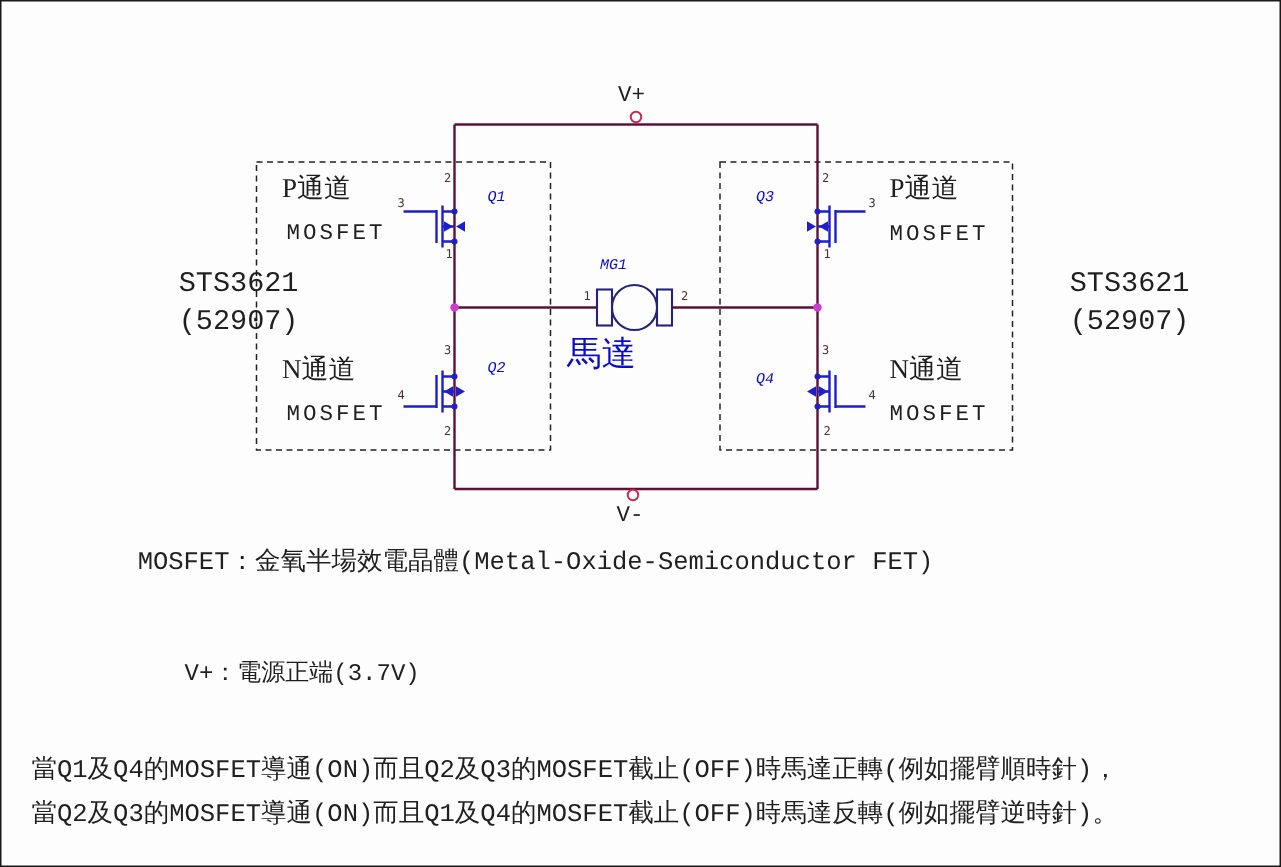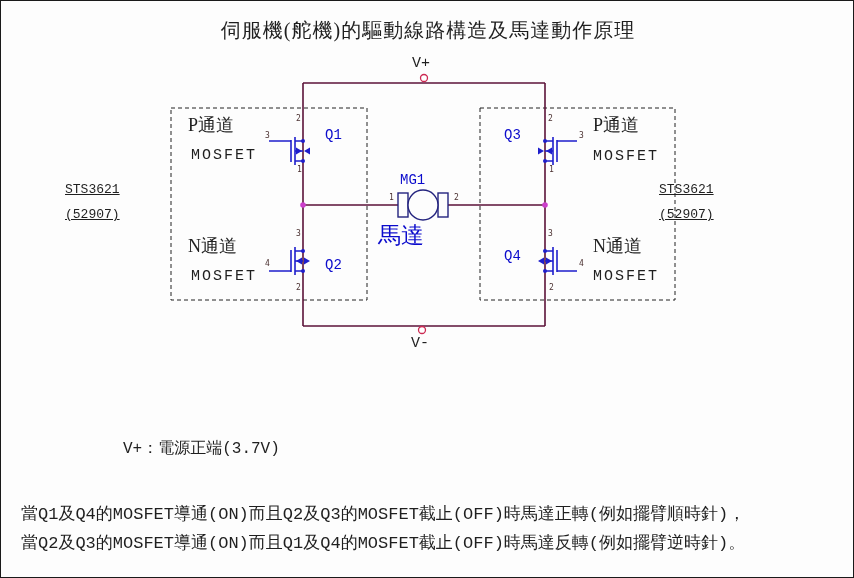--- a/index.html
+++ b/index.html
@@ -6,42 +6,41 @@
   .page{
     position:relative;width:854px;height:578px;background:#fdfdfd;
     border:1px solid #1a1a1a;box-sizing:border-box;overflow:hidden;
     font-family:"Liberation Serif","DejaVu Serif",serif;color:var(--text,#1f1f1f);
   }
   .abs{position:absolute;white-space:nowrap;}
   .title{left:0;top:16px;width:854px;text-align:center;font-size:20px;letter-spacing:1px;}
   .mono{font-family:"Liberation Mono","DejaVu Sans Mono",monospace;}
   .cjk17{font-size:18px;}
   .typelab{font-size:15px;letter-spacing:2px;}
-  .ic-label{width:134px;text-align:left;font-size:13px;line-height:25px;text-decoration:underline;}
-  .qlab{font-size:14px;color:var(--label-blue,#0b0bcc);}
+  .ic-label{width:134px;text-align:right;font-size:19px;line-height:25px;}
+  .qlab{font-size:10px;color:var(--label-blue,#0b0bcc);font-style:italic;}
   .blue{color:var(--label-blue,#0b0bcc);}
   .pin{font-size:8px;color:#4a3030;font-family:"DejaVu Sans Mono",monospace;}
   .vterm{font-size:15px;}
   .notes{left:0;top:362px;width:712px;text-align:center;font-size:17px;line-height:26px;white-space:nowrap;}
   .vdef{font-size:16px;}
   .oper{left:20px;top:499px;width:840px;font-size:17px;line-height:29px;white-space:nowrap;}
   svg .wire{stroke:var(--wire,#5b1238);stroke-width:1.6;fill:none;}
   svg .dashed{stroke:#222;stroke-width:1;fill:none;stroke-dasharray:4 3;}
   svg .mos{stroke:var(--symbol-blue,#1e1ecc);stroke-width:1.6;fill:none;}
   svg .mosfill{fill:var(--symbol-blue,#1e1ecc);stroke:none;}
   svg .motor{stroke:var(--motor-outline,#23237e);stroke-width:1.4;fill:#fdfdfd;}
   svg .junc{fill:var(--junction,#cc3fcc);stroke:none;}
   svg .term{stroke:var(--terminal,#cc2952);stroke-width:1.3;fill:#fff;}
 </style>
 </head>
 <body>
 
 <div class="page">
 
-  <div class="abs title">伺服機(舵機)的驅動線路構造及馬達動作原理</div>
 
   <svg width="854" height="578" viewBox="0 0 854 578" style="position:absolute;left:0;top:0">
 
     <rect class="dashed" x="170" y="107" width="196" height="192"></rect>
     <rect class="dashed" x="479" y="107" width="195" height="192"></rect>
 
     <path class="wire" d="M302,82 H544"></path>
     <path class="wire" d="M302,82 V325"></path>
     <path class="wire" d="M544,82 V325"></path>
     <path class="wire" d="M302,325 H544"></path>
@@ -107,21 +106,21 @@
   <div class="abs cjk17" style="left:187px;top:112px">P通道</div>
   <div class="abs mono typelab" style="left:190px;top:146px">MOSFET</div>
   <div class="abs cjk17" style="left:187px;top:233px">N通道</div>
   <div class="abs mono typelab" style="left:190px;top:267px">MOSFET</div>
   <div class="abs cjk17" style="left:592px;top:112px">P通道</div>
   <div class="abs mono typelab" style="left:592px;top:147px">MOSFET</div>
   <div class="abs cjk17" style="left:592px;top:233px">N通道</div>
   <div class="abs mono typelab" style="left:592px;top:267px">MOSFET</div>
 
   <div class="abs mono qlab" style="left:324px;top:126px">Q1</div>
-  <div class="abs mono qlab" style="left:324px;top:256px">Q2</div>
+  <div class="abs mono qlab" style="left:324px;top:240px">Q2</div>
   <div class="abs mono qlab" style="left:503px;top:126px">Q3</div>
   <div class="abs mono qlab" style="left:503px;top:247px">Q4</div>
 
   <div class="abs mono qlab" style="left:399px;top:171px">MG1</div>
   <div class="abs blue" style="left:377px;top:219px;font-size:23px">馬達</div>
 
   <div class="abs pin" style="left:295px;top:113px">2</div>
   <div class="abs pin" style="left:264px;top:130px">3</div>
   <div class="abs pin" style="left:296px;top:164px">1</div>
   <div class="abs pin" style="left:295px;top:228px">3</div>
@@ -130,20 +129,21 @@
   <div class="abs pin" style="left:547px;top:113px">2</div>
   <div class="abs pin" style="left:578px;top:130px">3</div>
   <div class="abs pin" style="left:548px;top:164px">1</div>
   <div class="abs pin" style="left:547px;top:228px">3</div>
   <div class="abs pin" style="left:578px;top:258px">4</div>
   <div class="abs pin" style="left:548px;top:282px">2</div>
   <div class="abs pin" style="left:388px;top:192px">1</div>
   <div class="abs pin" style="left:453px;top:192px">2</div>
 
   <div class="abs mono notes">
+    <div>MOSFET：金氧半場效電晶體(Metal-Oxide-Semiconductor FET)</div>
   </div>
   <div class="abs mono vdef" style="left:122px;top:437px">V+：電源正端(3.7V)</div>
 
   <div class="abs mono oper">
     <div>當Q1及Q4的MOSFET導通(ON)而且Q2及Q3的MOSFET截止(OFF)時馬達正轉(例如擺臂順時針)，</div>
     <div>當Q2及Q3的MOSFET導通(ON)而且Q1及Q4的MOSFET截止(OFF)時馬達反轉(例如擺臂逆時針)。</div>
   </div>
 
 </div>
 

